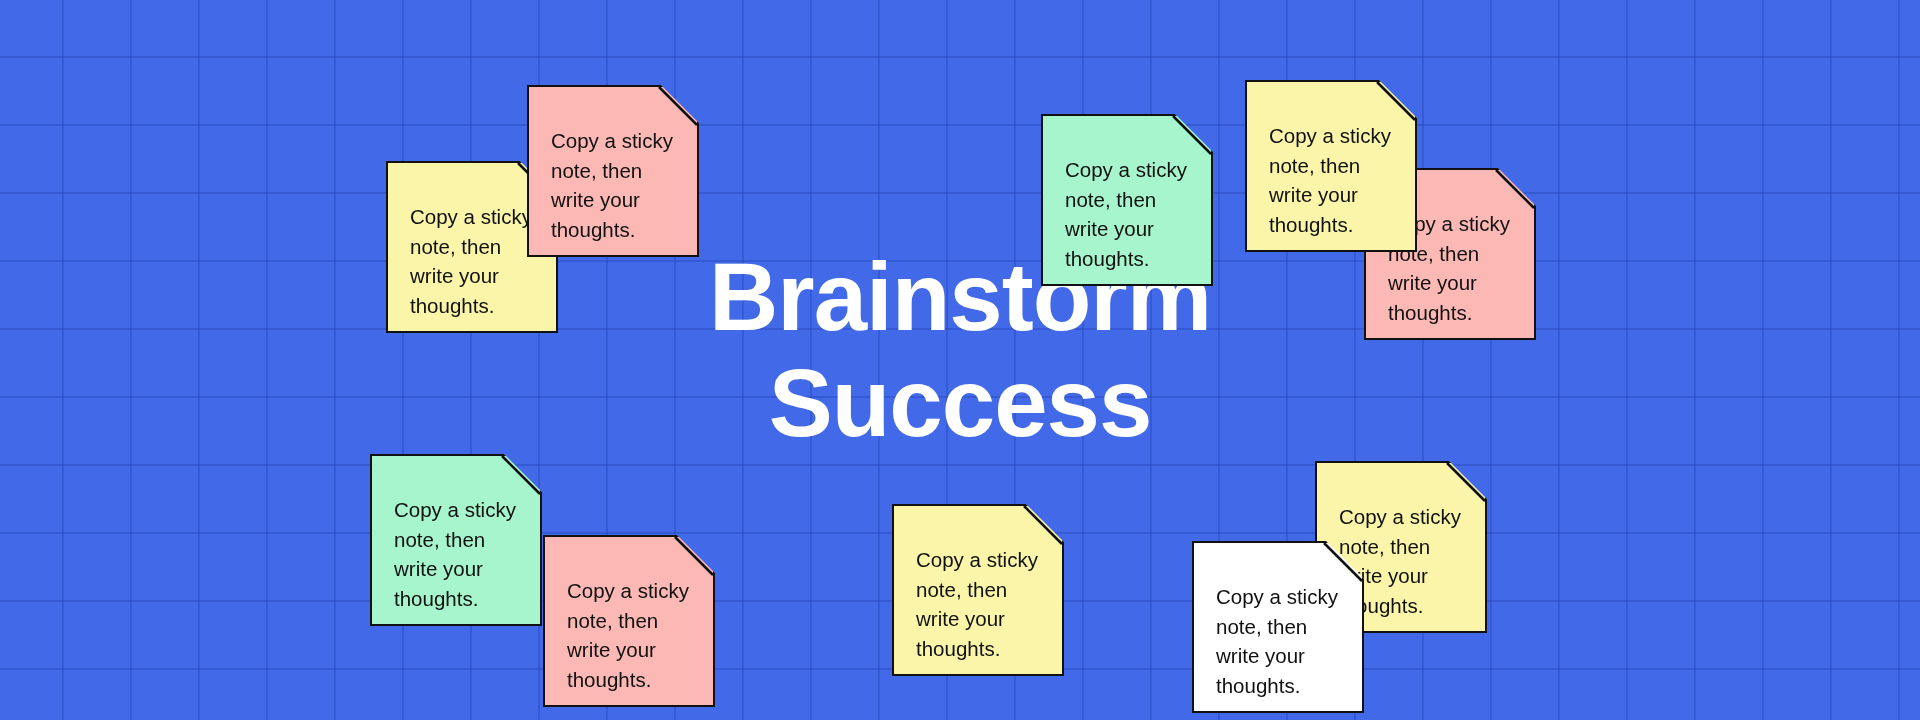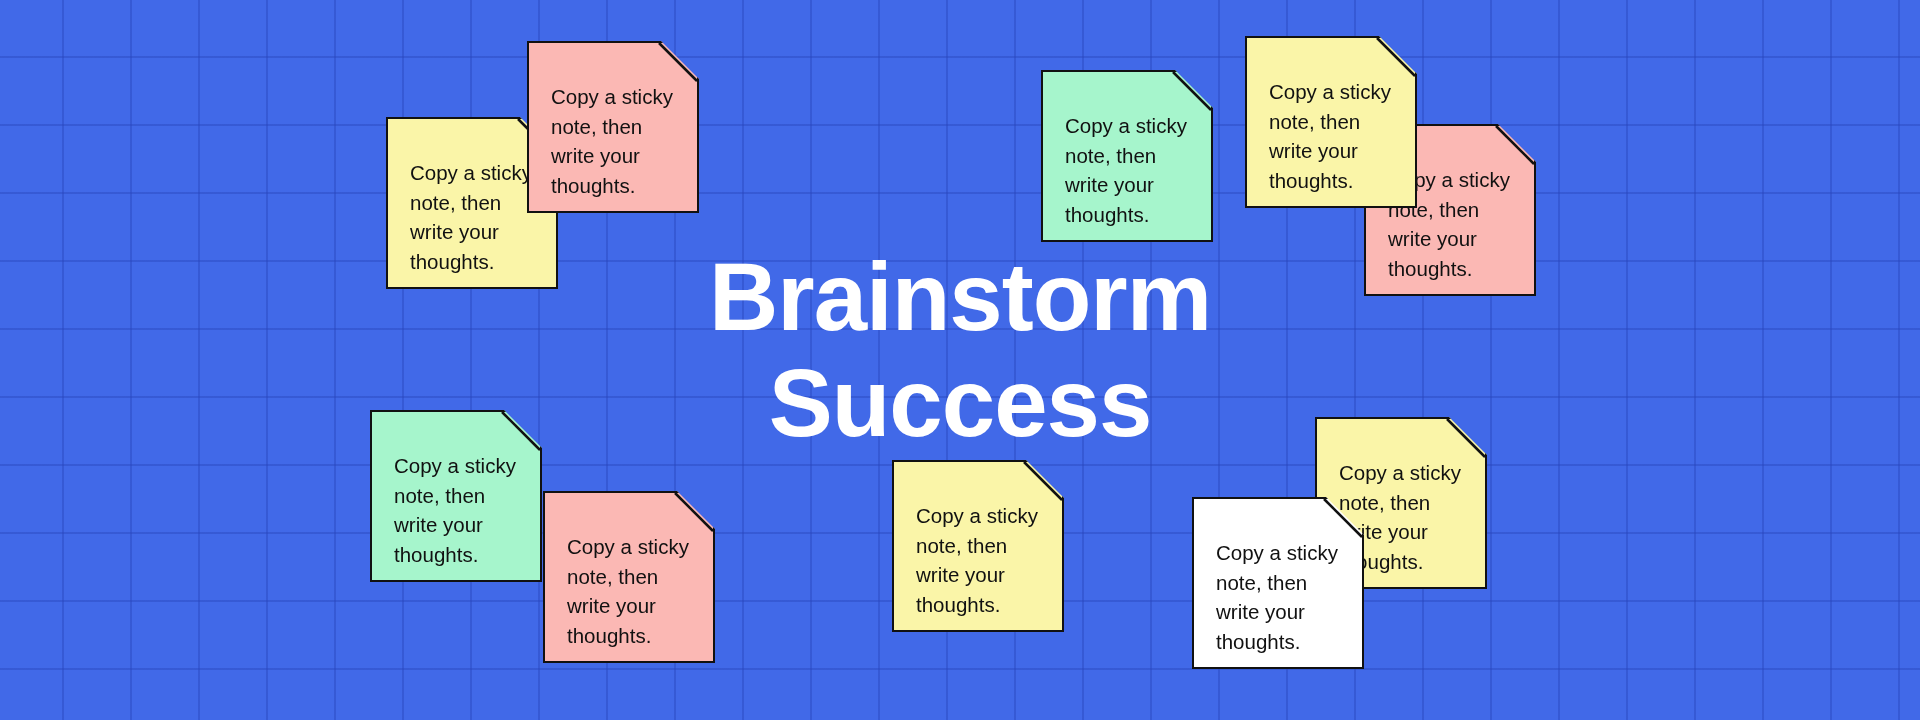--- a/index.html
+++ b/index.html
@@ -44,20 +44,21 @@
   .note {
     position: absolute;
     box-sizing: border-box;
     border: 2.5px solid #111111;
     color: #111111;
     font-size: 20.5px;
     line-height: 1.45;
     font-family: "Liberation Sans", sans-serif;
     -webkit-clip-path: polygon(0 0, calc(100% - 38px) 0, 100% 38px, 100% 100%, 0 100%);
     clip-path: polygon(0 0, calc(100% - 38px) 0, 100% 38px, 100% 100%, 0 100%);
+    margin-top: 44px;
   }
   .note .fold {
     position: absolute;
     top: -2px;
     right: -2px;
     width: 44px;
     height: 44px;
     pointer-events: none;
   }
   .note .fold svg { display: block; }

